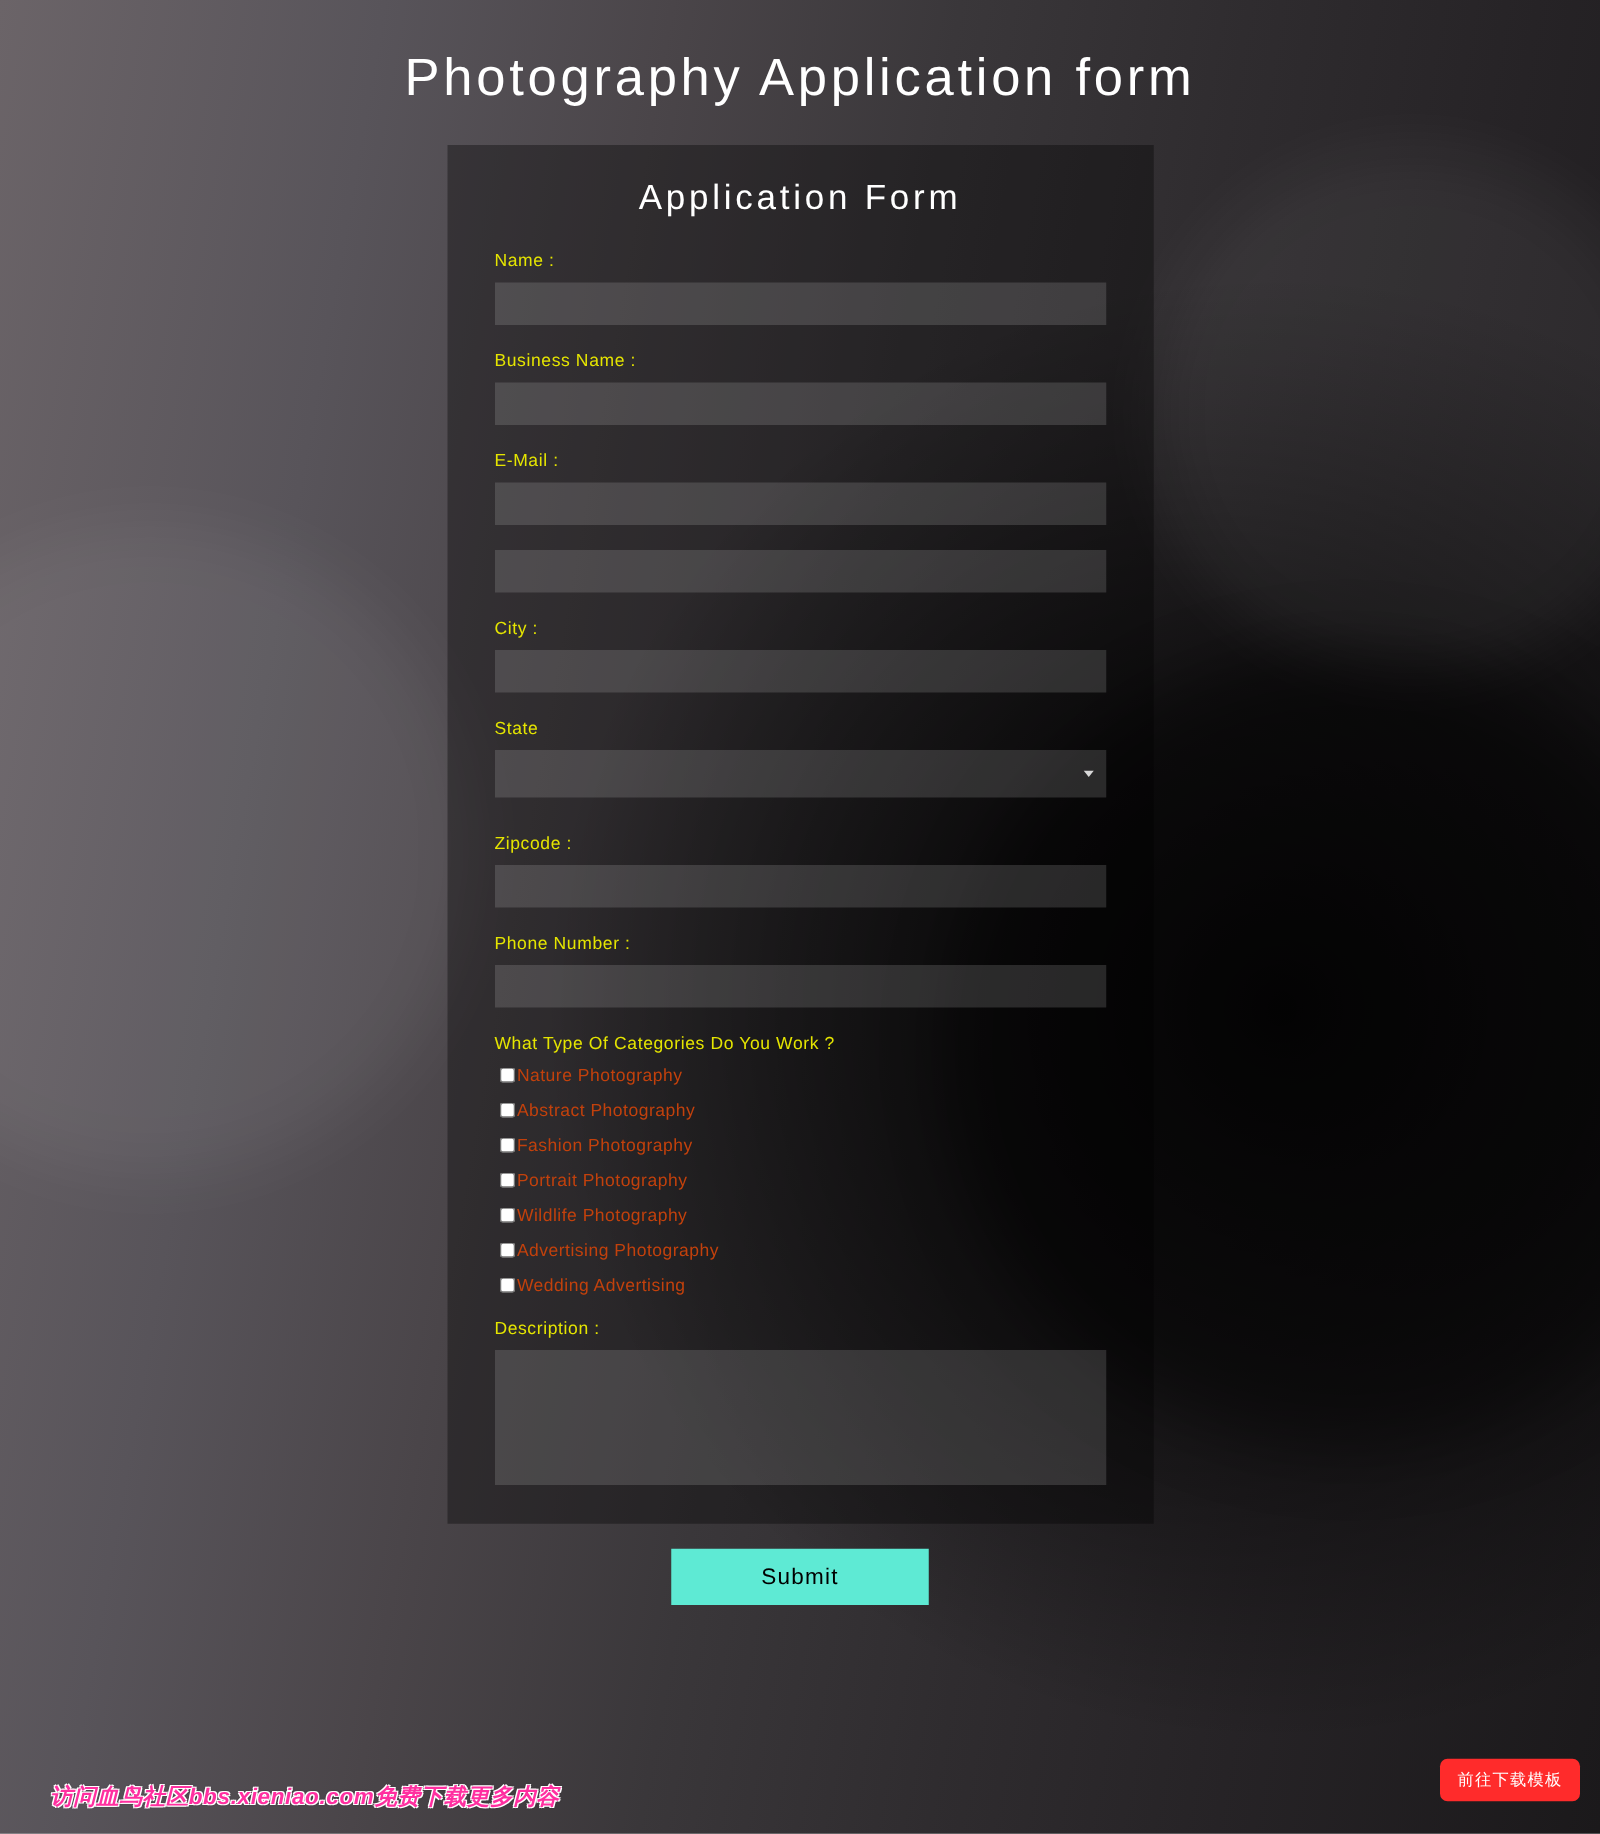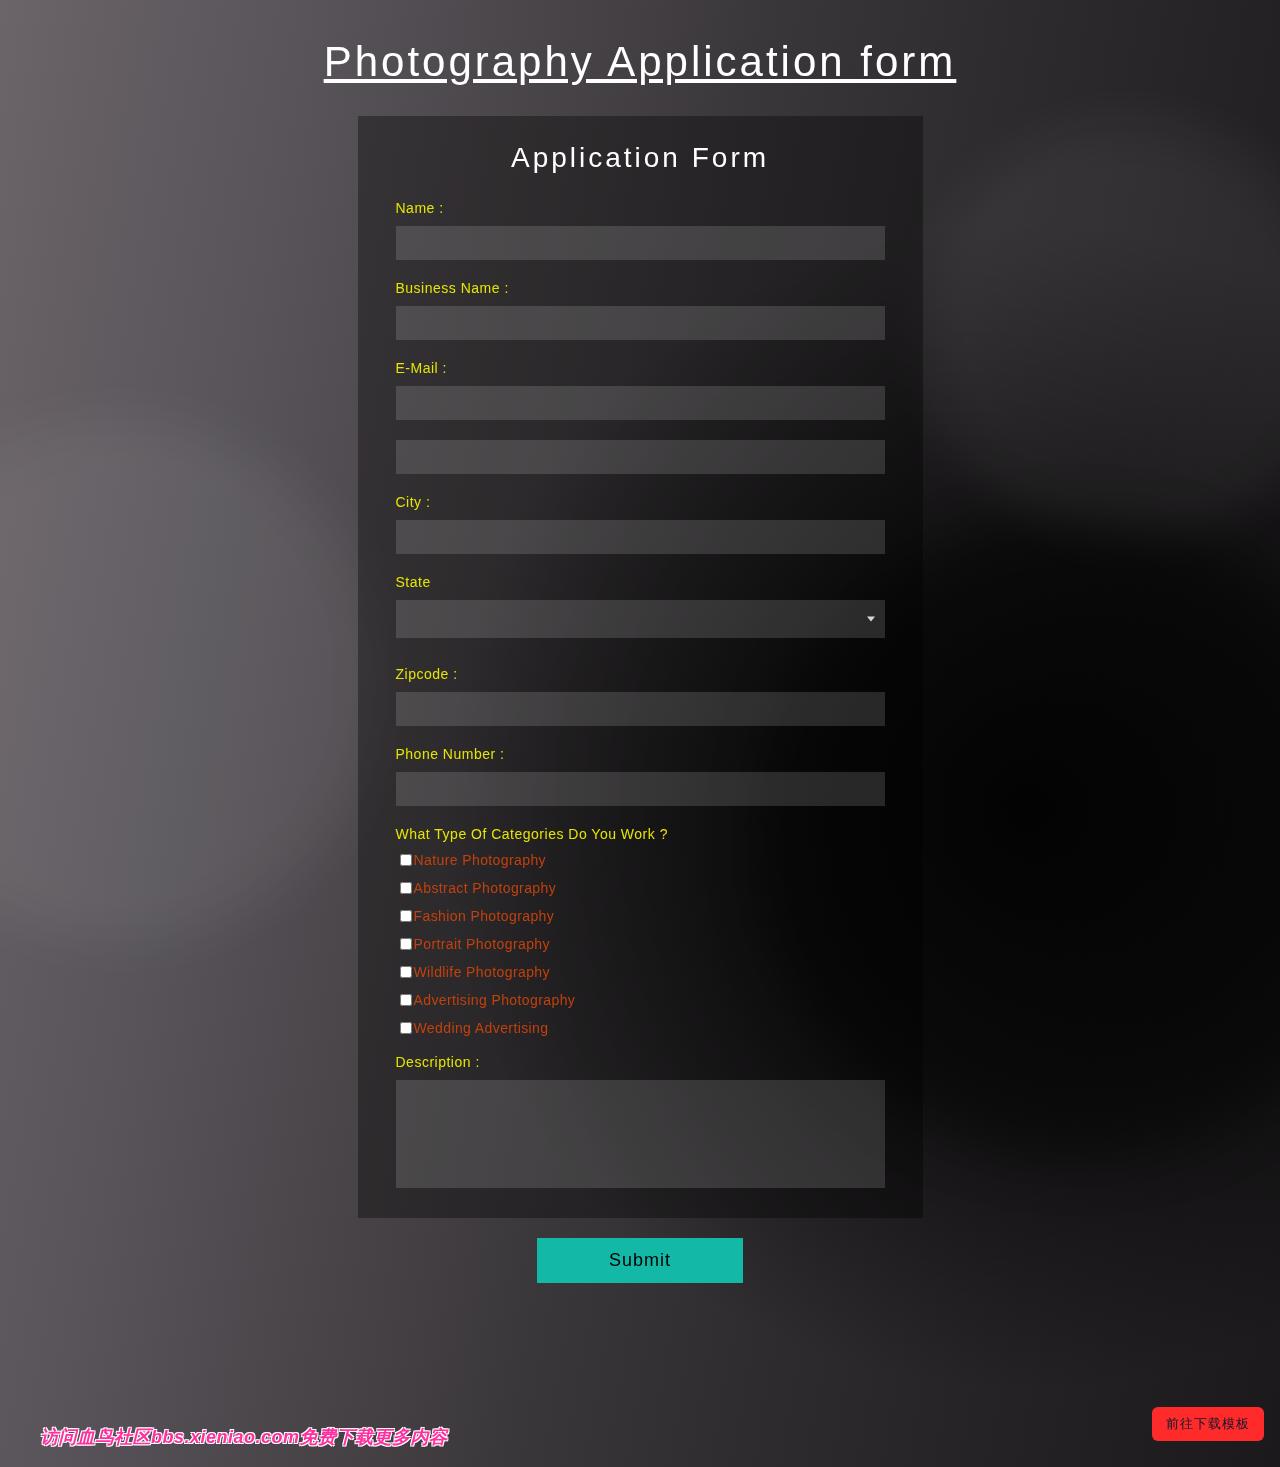--- a/index.html
+++ b/index.html
@@ -22,21 +22,21 @@
   .bg-blob.b { width: 420px; height: 420px; right: -60px; top: 120px; background: rgba(255,255,255,0.05); }
   .bg-blob.c { width: 640px; height: 640px; right: -120px; top: 520px; background: rgba(0,0,0,0.35); }
 
   .page-title {
     text-align: center;
     font-weight: 300;
     font-size: 42px;
     letter-spacing: 3px;
     padding: 38px 0 30px;
     color: #ffffff;
-    position: relative; z-index: 2; text-decoration: underline;
+    position: relative; z-index: 2;
   }
 
   .form-panel {
     position: relative; z-index: 2;
     width: 565px;
     margin: 0 auto;
     background: rgba(0,0,0,0.35);
     padding: 26px 38px 6px;
   }
 
@@ -91,33 +91,33 @@
     accent-color: #888;
   }
   .checkbox-row span {
     color: #c2410c; font-size: 14px; margin-left: 2px; letter-spacing: 0.4px;
   }
   .checkbox-group { margin-bottom: 18px; }
 
   .submit-wrap { text-align: center; position: relative; z-index: 2; margin-top: 20px; }
   .submit-btn {
     display: inline-block;
-    background: #14b8a6;
+    background: #5eead4;
     color: #000;
     border: none;
     font-size: 18px;
     letter-spacing: 1px;
     padding: 12px 72px;
     cursor: pointer;
     font-weight: 500;
   }
 
   .download-btn {
     position: absolute; right: 16px; bottom: 26px; z-index: 5;
-    background: #ff2b2b; color: #0f172a; border: none;
+    background: #ff2b2b; color: #ffffff; border: none;
     border-radius: 6px; padding: 8px 14px; font-size: 13px;
     letter-spacing: 1px; cursor: pointer;
   }
 
   .watermark {
     position: absolute; left: 40px; bottom: 18px; z-index: 5;
     font-size: 18px; font-weight: 700; white-space: nowrap;
     color: #ff2fa0;
     text-shadow:
       -1px -1px 0 #fff, 1px -1px 0 #fff, -1px 1px 0 #fff, 1px 1px 0 #fff,

